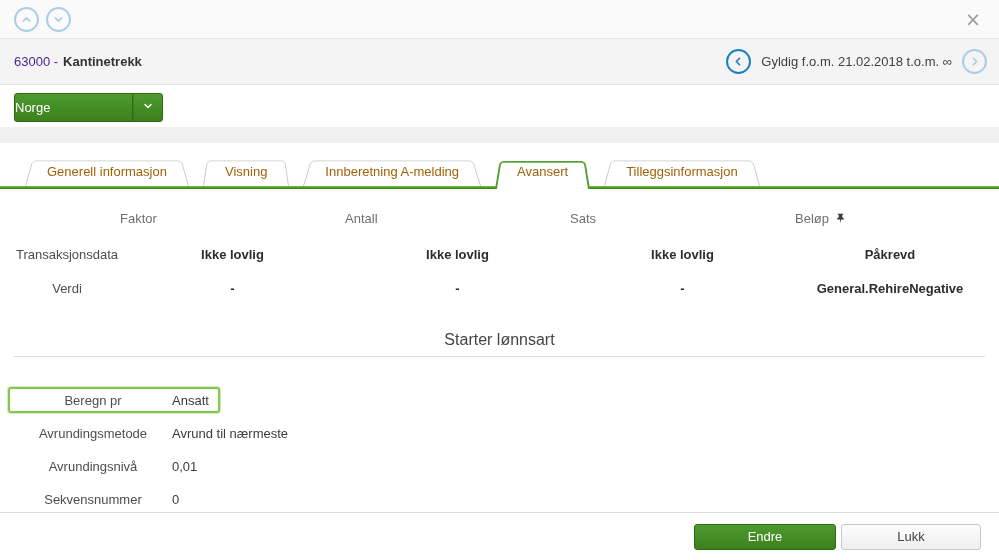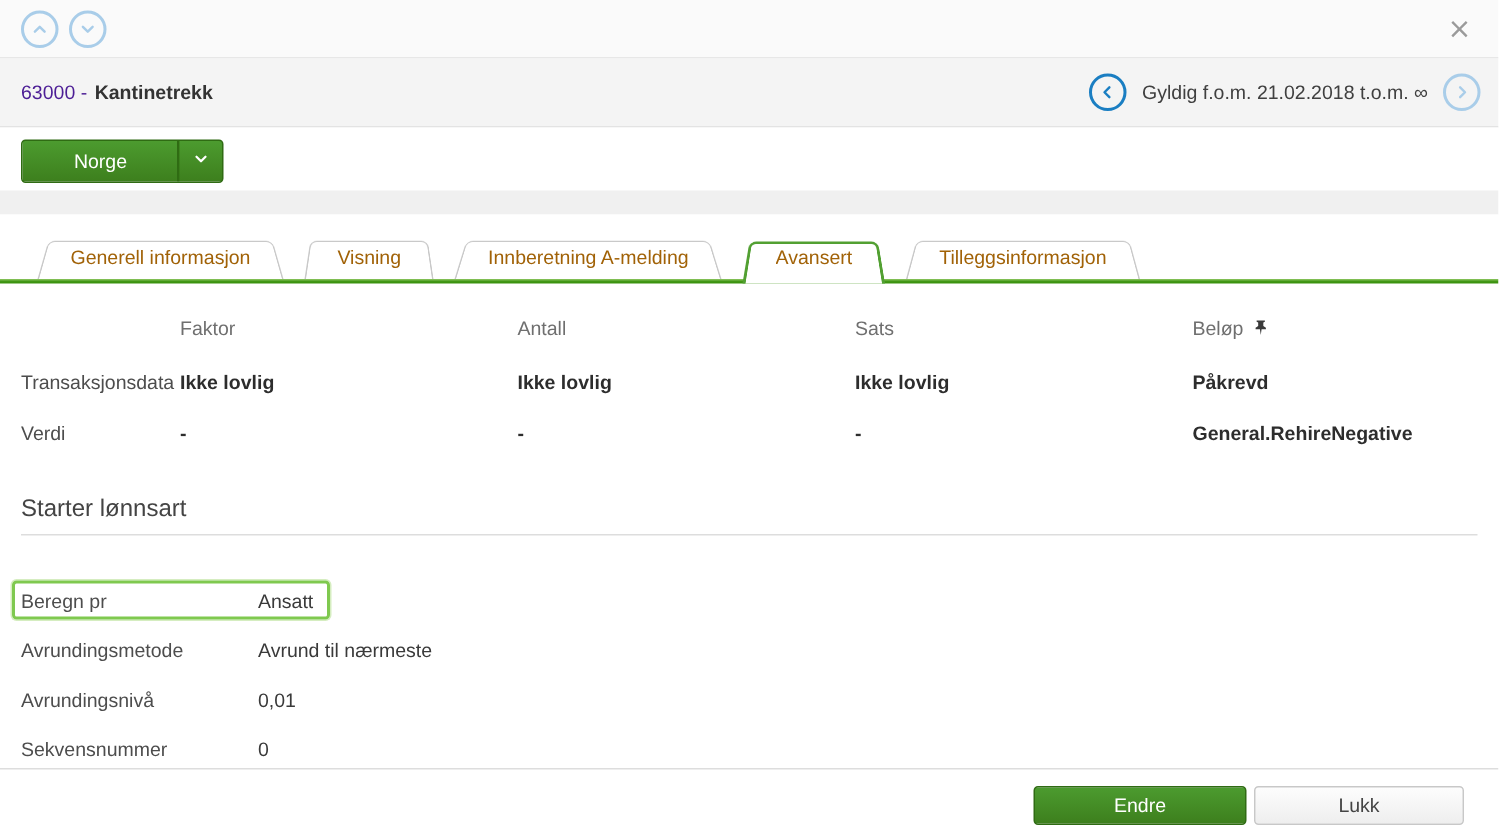--- a/index.html
+++ b/index.html
@@ -46,21 +46,21 @@
   .validity .nav-circle:last-child { margin: 0 0 0 10px; }
 
   
   .actionbar { background: #fff; padding: 8px 14px 5px; height: 42px; }
   .split-button {
     display: inline-flex; height: 29px;
     border: 1px solid #2f6b13; border-radius: 3px;
     background: linear-gradient(#4c9b2f, #3d7f1d);
     color: #fff; cursor: pointer; overflow: hidden;
   }
-  .split-main { width: 104px; text-align: center; line-height: 27px; }
+  .split-main { width: 118px; line-height: 27px; }
   .split-caret {
     width: 29px; border-left: 1px solid #32701476;
     box-shadow: -1px 0 0 #2f6b13;
     display: flex; align-items: center; justify-content: center;
   }
   .gray-band { height: 16px; background: #f0f0f0; }
 
   
   .tabs-wrap { background: #fff; padding-top: 15px; }
   .tabbar { position: relative; display: flex; padding-left: 25px; height: 31px; }
@@ -80,21 +80,21 @@
     border-radius: 5px 5px 0 0;
     transform: perspective(5px) rotateX(1deg);
     transform-origin: bottom;
     background: #fff; z-index: -1;
   }
   .tab.active::before {
     border: 2px solid #52a032; border-bottom: none; bottom: -3px;
   }
 
   
-  .content { padding: 20px 14px 0; }
+  .content { padding: 20px 14px 0; text-align: center; }
   .grid { display: grid; grid-template-columns: 106px 225px 225px 225px 1fr; }
   .grid > div { padding-bottom: 14px; line-height: 20px; }
   .col-header { color: #6f6f6f; display: flex; align-items: flex-start; gap: 6px; }
   .col-header svg { margin-top: 3px; }
   .row-label { color: #4d4d4d; }
   .cell-bold { font-weight: bold; color: #2d2d2d; }
 
   .section-title { color: #444; font-size: 16px; margin-top: 18px; }
   .section-divider { border: none; border-top: 1px solid #ddd; margin-top: 7px; }
 
@@ -112,21 +112,21 @@
     border: 2px solid #7fc94f; border-radius: 3px;
     box-shadow: 0 0 0 1px #d5edc0;
     pointer-events: none;
   }
 
   
   .footer {
     position: absolute; left: 0; right: 0; bottom: 0; height: 48px;
     border-top: 1px solid #ddd; background: #fff;
     display: flex; justify-content: flex-end; align-items: center;
-    padding: 0 23px; gap: 5px;
+    padding: 0 18px; gap: 5px;
   }
   .btn { height: 26px; border-radius: 3px; text-align: center; line-height: 24px; cursor: pointer; }
   .btn-primary {
     width: 142px; color: #fff;
     background: linear-gradient(#4c9b2f, #3d7f1d);
     border: 1px solid #2f6b13;
   }
   .btn-secondary {
     width: 140px; color: #444;
     background: linear-gradient(#fdfdfd, #eee);

